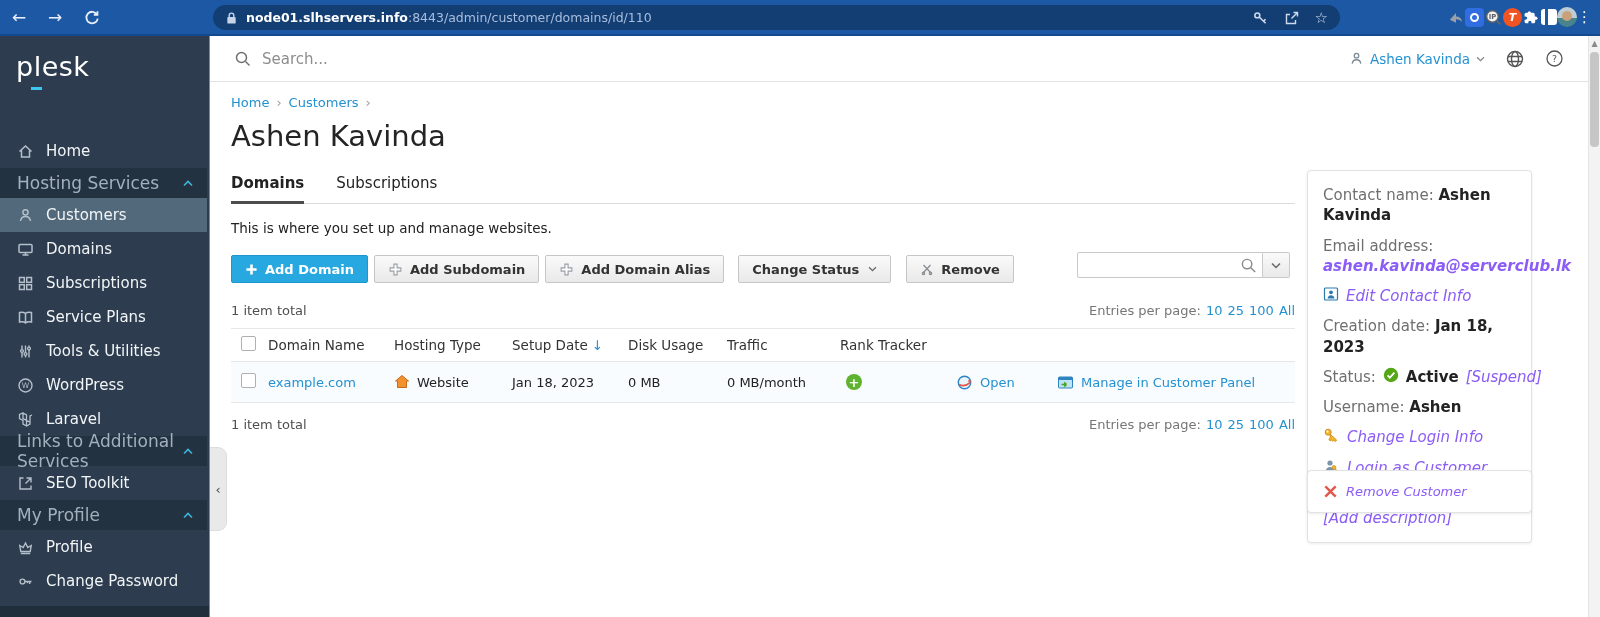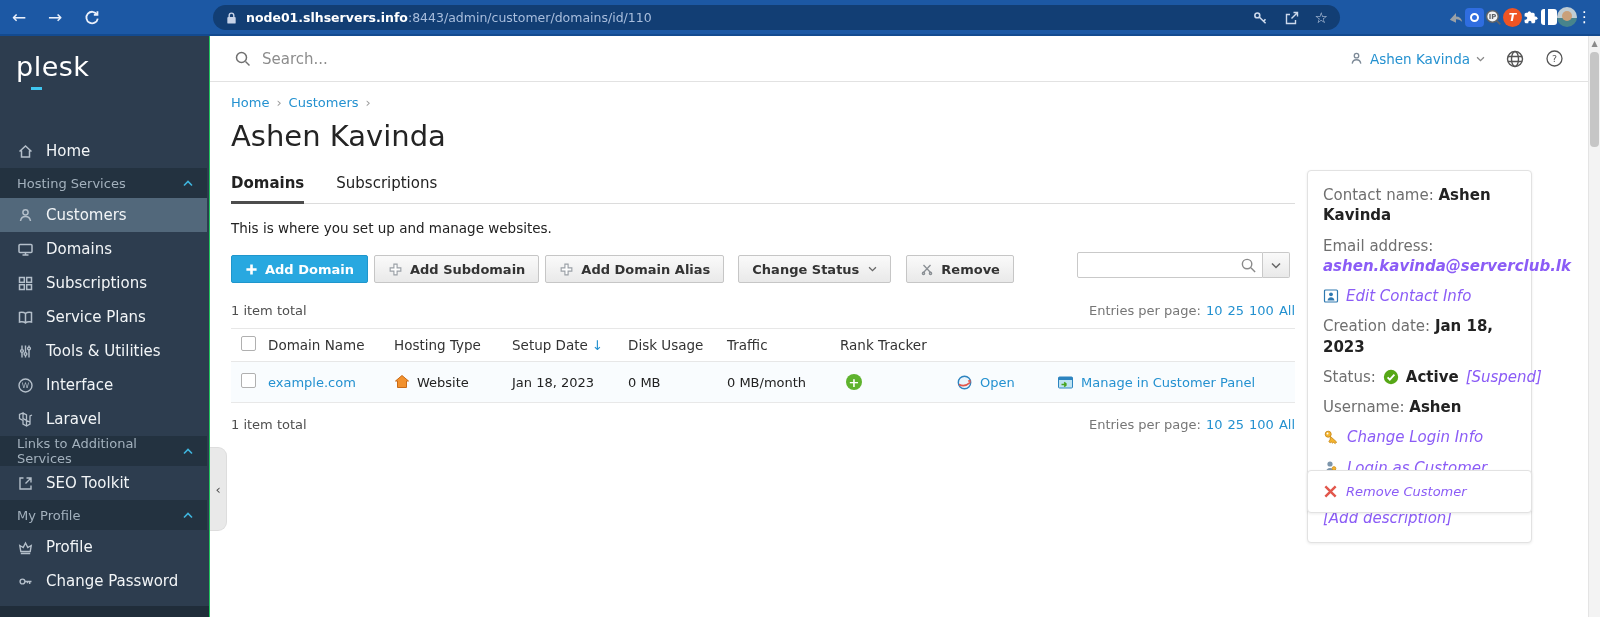--- a/index.html
+++ b/index.html
@@ -28,21 +28,21 @@
 
   
   .sidebar { position:absolute; left:0; top:36px; width:210px; height:581px; background:#2d3d4f; border-right:1px solid #22c55e; z-index:10; }
   .sidebar-bottom-strip { position:absolute; left:0; bottom:0; width:100%; height:11px; background:#202d3a; }
   .logo { position:relative; padding:15px 0 0 16px; height:62px; color:#fff; font-size:27px; letter-spacing:.5px; cursor:pointer; }
   .logo-underscore { position:absolute; left:31px; top:51px; width:11px; height:3px; background:#3fc6f0; }
   .nav { position:absolute; top:98px; left:0; width:207px; }
   .nav-item { height:34px; display:flex; align-items:center; padding-left:17px; gap:12px; color:#f2f5f7; font-size:15px; cursor:pointer; }
   .nav-item .sic { color:#b4bfca; }
   .nav-item.selected { background:#52687b; }
-  .nav-section { height:30px; display:flex; align-items:center; justify-content:space-between; padding:0 14px 0 17px; background:#233240; color:#a3b1bd; font-size:13px; cursor:pointer; }
+  .nav-section { height:30px; display:flex; align-items:center; justify-content:space-between; padding:0 14px 0 17px; background:#233240; color:#a3b1bd; font-size:17px; cursor:pointer; }
   .sec-chev { color:#3fb5dd; }
   .collapse-handle { position:absolute; left:210px; top:447px; width:17px; height:84px; background:#e9e9e9; border:1px solid #ddd; border-left:none; border-radius:0 9px 9px 0; display:flex; align-items:center; justify-content:center; color:#4a4a4a; font-size:13px; cursor:pointer; z-index:5; }
 
   
   .app-header { position:absolute; left:210px; top:36px; width:1378px; height:46px; background:#fff; border-bottom:1px solid #e2e2e2; display:flex; align-items:center; }
   .search-wrap { display:flex; align-items:center; gap:10px; margin-left:24px; color:#707070; flex:1; }
   .search-wrap input { border:none; outline:none; font-size:15px; color:#555; width:420px; font-family:inherit; }
   .search-wrap input::placeholder { color:#8d8d8d; }
   .hdr-right { display:flex; align-items:center; gap:20px; margin-right:24px; }
   .hdr-user { display:flex; align-items:center; gap:6px; color:#2491d0; font-size:13.5px; cursor:pointer; }
@@ -86,21 +86,21 @@
   .rank-plus { width:16px; height:16px; border-radius:50%; background:#5fb32e; color:#fff; font-size:13px; font-weight:bold; display:flex; align-items:center; justify-content:center; line-height:1; cursor:pointer; margin-left:6px; }
   .icon-label { display:flex; align-items:center; gap:7px; }
 
   
   .info-card { position:absolute; left:1307px; top:170px; width:225px; background:#fff; border:1px solid #e2e2e2; border-radius:4px; box-shadow:0 1px 3px rgba(0,0,0,.08); padding:14px 15px 12px; font-size:15px; line-height:1.35; z-index:5; }
   .ip-item { margin-bottom:10px; }
   .ip-label { color:#6f6f6f; }
   .ip-val { color:#222; font-weight:bold; }
   .ip-link { color:#8b5cf6; cursor:pointer; font-weight:bold;font-style:italic; }
   .ip-link.normal { font-weight:normal; }
-  .ip-row { display:flex; align-items:center; gap:7px; }
+  .ip-row { display:flex; align-items:flex-start; gap:7px; }
   .remove-card { position:absolute; left:1307px; top:470px; width:225px; height:43px; background:#fff; border:1px solid #e2e2e2; border-radius:4px; box-shadow:0 1px 3px rgba(0,0,0,.08); display:flex; align-items:center; gap:8px; padding:0 15px; z-index:5; }
 
   
   .scrollbar { position:absolute; right:0; top:36px; width:12px; height:581px; background:#f3f3f3; border-left:1px solid #e4e4e4; z-index:60; }
   .sb-up { position:absolute; top:3px; left:0; width:11px; text-align:center; color:#8a8a8a; font-size:8px; cursor:pointer; }
   .sb-thumb { position:absolute; top:16px; left:1px; width:9px; height:95px; background:#c6c6c6; border-radius:4px; cursor:pointer; }
 </style>
 </head>
 <body>
 
@@ -238,21 +238,21 @@
         </span>
       <span>Tools &amp; Utilities</span>
     </div>
     <div class="nav-item">
       <span class="sic">
           <svg width="17" height="17" viewBox="0 0 17 17" fill="none" stroke="currentColor" stroke-width="1.4">
             <circle cx="8.5" cy="8.5" r="6.5"></circle>
             <text x="8.5" y="11.3" text-anchor="middle" font-size="7.5" fill="currentColor" stroke="none" font-family="DejaVu Sans">W</text>
           </svg>
         </span>
-      <span>Interface</span>
+      <span>WordPress</span>
     </div>
     <div class="nav-item">
       <span class="sic">
           <svg width="17" height="17" viewBox="0 0 17 17" fill="none" stroke="currentColor" stroke-width="1.3">
             <path d="M2.5 3.5 6 2l3.5 2v5.5L13 11V5l2-1M6 2v5.5L9.5 9.5V15l-3.5-2V9.5L2.5 7.5v-4zM9.5 15 13 13v-2"></path>
           </svg>
         </span>
       <span>Laravel</span>
     </div>
     <div class="nav-section">

